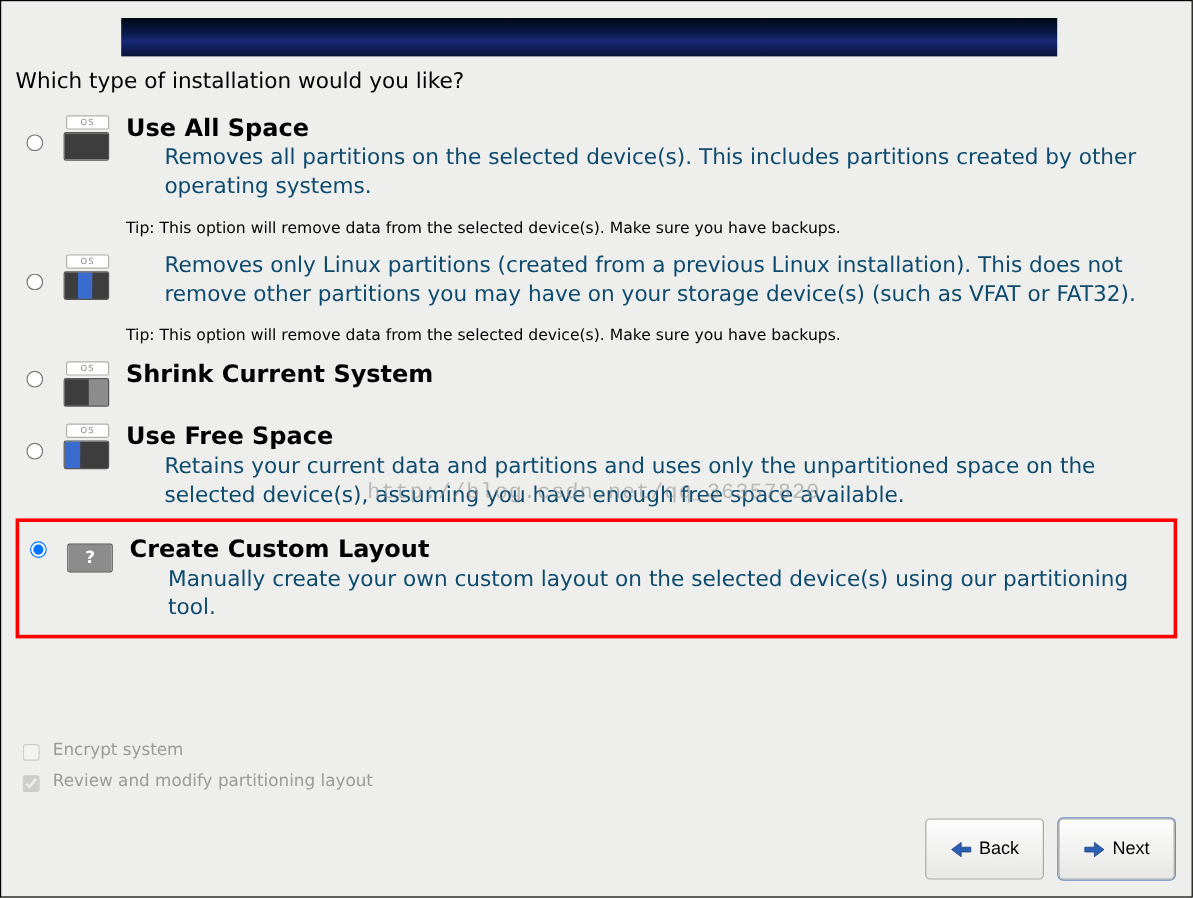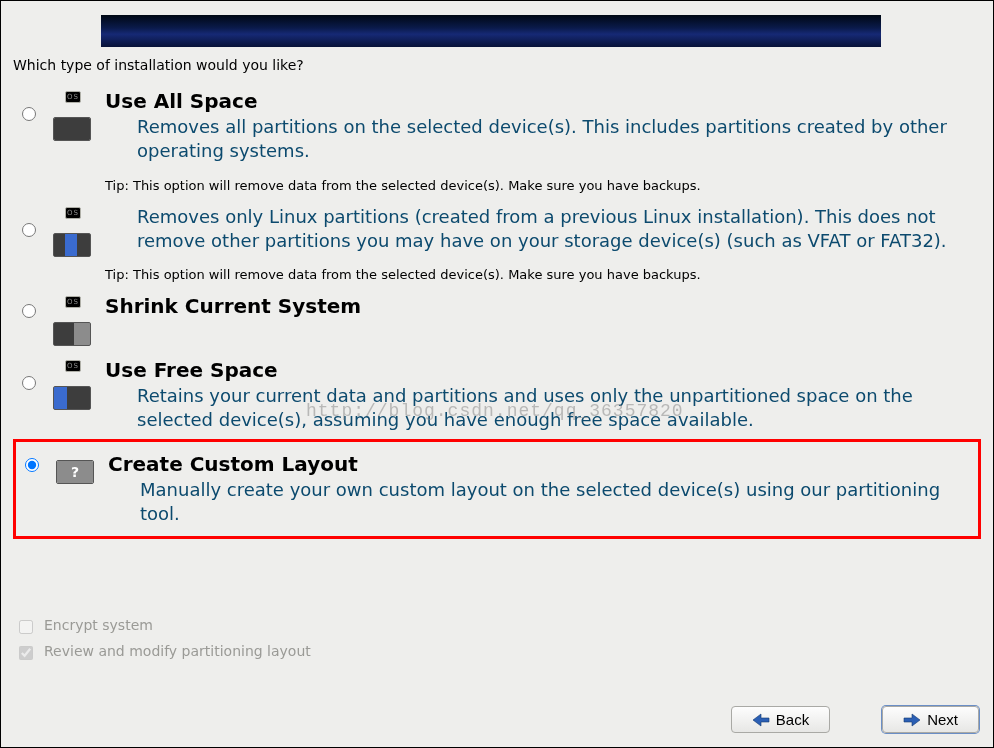--- a/index.html
+++ b/index.html
@@ -15,21 +15,21 @@
     border: 1px solid #000;
   }
   .banner {
     margin: 14px auto 10px 100px;
     width: 780px;
     height: 32px;
     background: linear-gradient(to bottom, #000814 0%, #0a1a4a 40%, #162975 60%, #081238 100%);
   }
   .prompt {
     margin: 6px 12px 10px 12px;
-    font-size: 14px;
+    font-size: 18px;
   }
   .options {
     margin: 0 12px;
   }
   .option-row {
     display: flex;
     align-items: flex-start;
     padding: 6px 4px;
     gap: 10px;
   }
@@ -104,44 +104,43 @@
     display: flex;
     gap: 12px;
   }
   .nav-btn {
     display: inline-flex;
     align-items: center;
     gap: 6px;
     background: linear-gradient(#fdfdfd,#e7e7e5);
     border: 1px solid #a9a9a5;
     border-radius: 4px;
-    padding: 4px 20px;
+    padding: 16px 20px;
     font-size: 15px;
     cursor: pointer;
     min-width: 96px;
     justify-content: center;
-    margin-left: 40px;
   }
   .nav-btn.primary {
     box-shadow: 0 0 0 1px #6a8ec6;
     text-align: right;
   }
   .arrow-svg { display: block; }
   
   .drive-icon {
     width: 40px;
     position: relative;
   }
   .drive-tag {
     display: block;
-    margin: 0 auto 14px auto;
-    width: 16px;
+    margin: 0 auto 2px auto;
+    width: 36px;
     height: 12px;
     border: 1px solid #b0b0a8;
-    background: #000000;
+    background: #ffffff;
     border-radius: 2px;
     font-size: 7px;
     color: #888;
     text-align: center;
     line-height: 11px;
     letter-spacing: 1px;
   }
   .drive-body {
     width: 38px;
     height: 24px;

